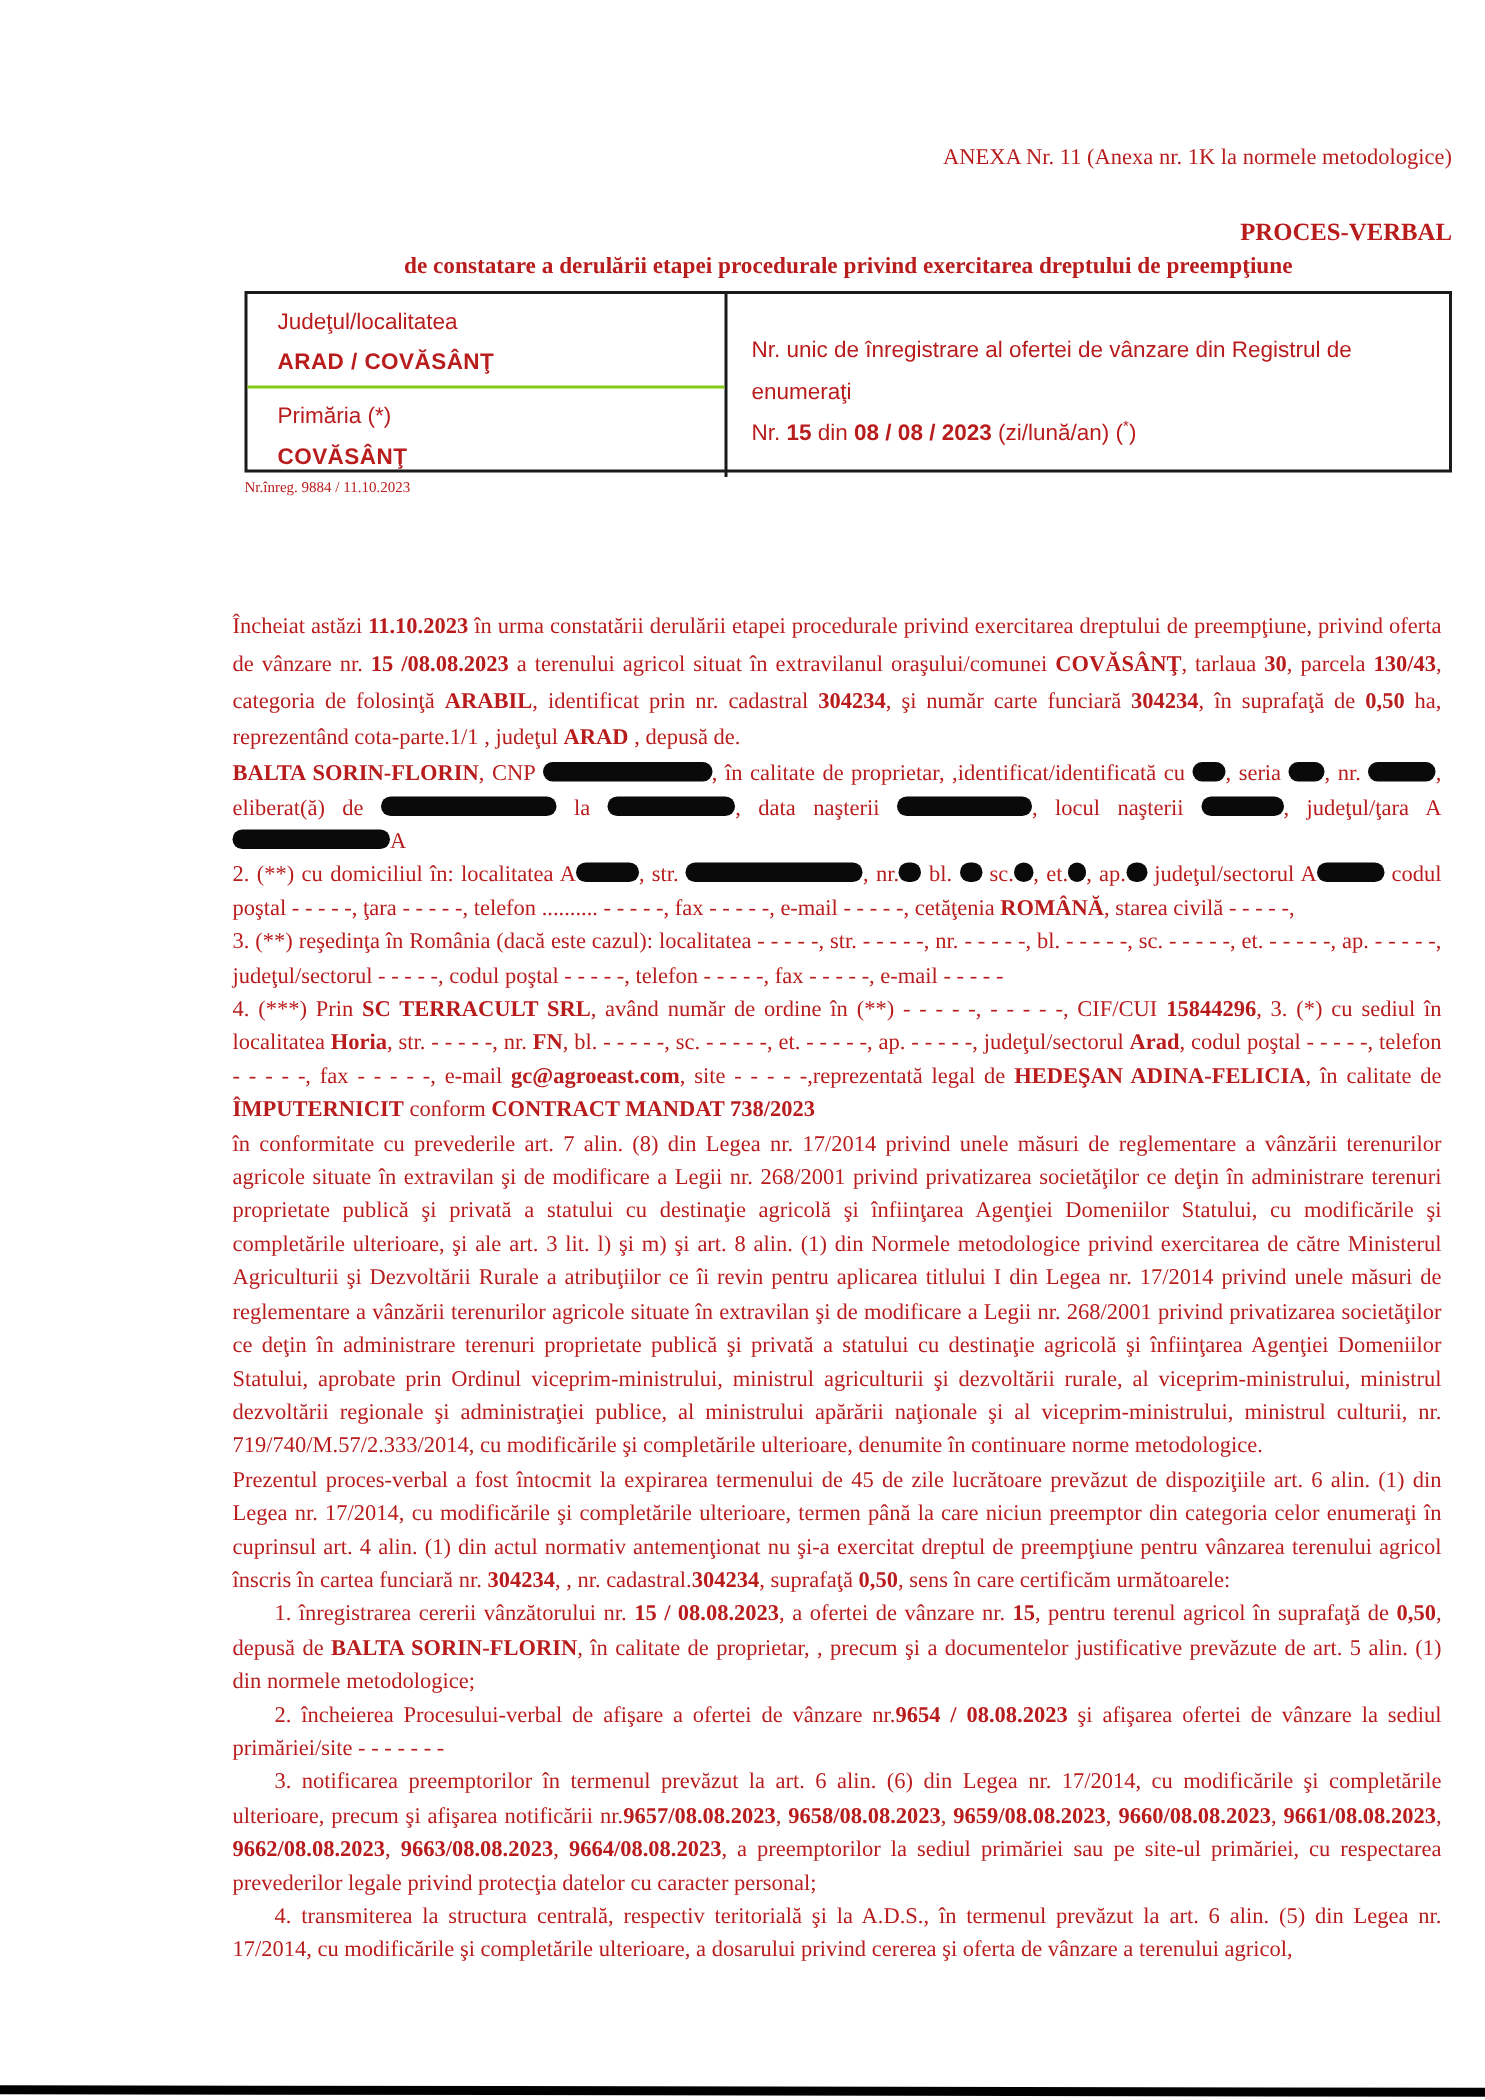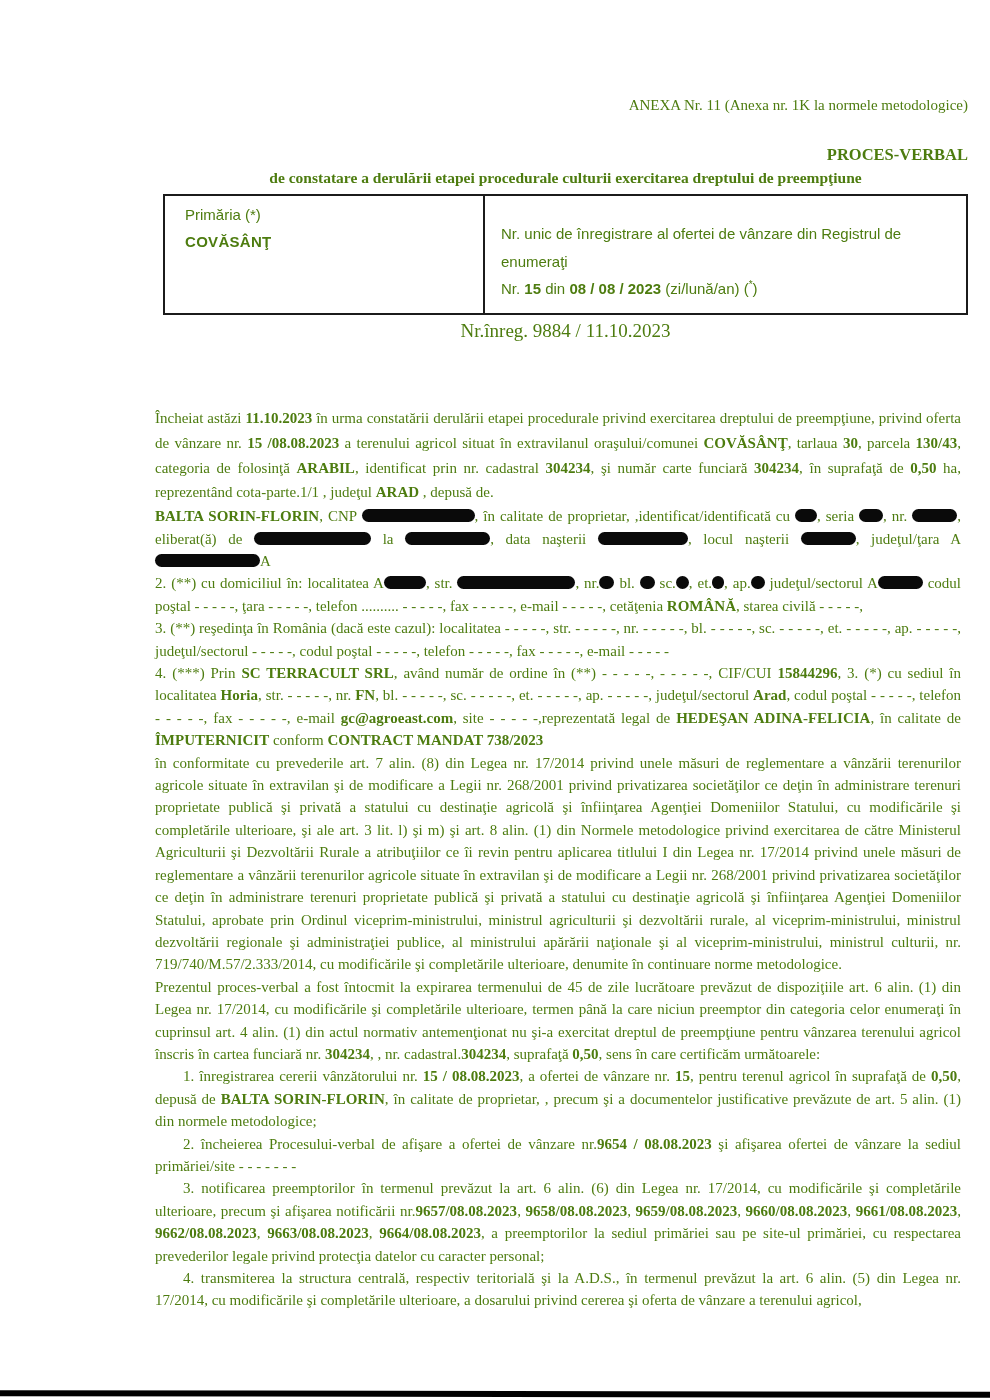--- a/index.html
+++ b/index.html
@@ -1,58 +1,62 @@
 <!DOCTYPE html>
 <html><head>
 <meta charset="utf-8">
 <style>
   html,body{margin:0;padding:0;background:#888;}
   .page{position:relative;width:990px;height:1400px;background:#fff;
-        font-family:"Liberation Serif",serif;color:#4d7c0f;overflow:hidden;margin:0 auto;}
+        font-family:"Liberation Serif",serif;color:#b91c1c;overflow:hidden;margin:0 auto;}
   .anexa{position:absolute;top:97px;left:163px;right:22px;text-align:right;
          font-size:15px;white-space:nowrap;}
   .title{position:absolute;top:145px;left:163px;right:22px;text-align:right;
          font-weight:bold;font-size:16.5px;}
   .subtitle{position:absolute;top:169px;left:163px;right:22px;text-align:center;
          font-weight:bold;font-size:15.5px;}
   .htable{position:absolute;top:194px;left:163px;width:805px;height:121px;
           border:2px solid #1b1b1b;display:grid;grid-template-columns:320px 1fr;
           font-family:"Liberation Sans",sans-serif;font-size:15px;box-sizing:border-box;}
   .left-col{border-right:2px solid #1b1b1b;display:grid;grid-template-rows:1fr 1fr;}
   .lrow{padding:5px 10px 0 20px;}
   .lrow + .lrow{border-top:2px solid #84cc16;}
   .lrow .lab{display:block;line-height:27px;}
   .lrow .val{display:block;font-weight:bold;line-height:27px;letter-spacing:0.3px;}
   .rcell{padding:24px 40px 0 16px;line-height:27.5px;}
   .rcell .line2{margin-top:0;}
-  .reg{position:absolute;top:320px;left:163px;right:22px;text-align:center;font-size:19px;}
+  .reg{position:absolute;top:320px;left:163px;right:22px;text-align:left;font-size:10px;}
   .docbody{position:absolute;top:359px;left:155px;width:806px;text-align:justify;
            font-size:15px;line-height:22.4px;margin-top:47px;}
   .docbody p:first-child{line-height:24.8px;}
   .para{margin:0;}
   .para.ind{text-indent:28px;}
   .b{font-weight:bold;}
   .redact{display:inline-block;height:13px;border-radius:6.5px;background:#0a0a0a;
           vertical-align:-1px;}
   .sup{vertical-align:super;font-size:10px;line-height:0;}
   .scanbar{position:absolute;left:0;bottom:3px;width:100%;height:6px;background:#000;
            transform:rotate(0.1deg);}
 </style>
 </head>
 <body>
 
 <div class="page">
 
   <div class="anexa">ANEXA Nr. 11 (Anexa nr. 1K la normele metodologice)</div>
 
   <div class="title">PROCES-VERBAL</div>
-  <div class="subtitle">de constatare a derulării etapei procedurale culturii exercitarea dreptului de preempţiune</div>
+  <div class="subtitle">de constatare a derulării etapei procedurale privind exercitarea dreptului de preempţiune</div>
 
   <div class="htable">
     <div class="left-col">
+      <div class="lrow">
+        <span class="lab">Judeţul/localitatea</span>
+        <span class="val">ARAD / COVĂSÂNŢ</span>
+      </div>
       <div class="lrow">
         <span class="lab">Primăria (*)</span>
         <span class="val">COVĂSÂNŢ</span>
       </div>
     </div>
     <div class="rcell">
       <div class="line1">Nr. unic de înregistrare al ofertei de vânzare din Registrul de enumeraţi</div>
       <div class="line2"><span>Nr. </span><span class="b">15</span><span> din </span><span class="b">08 / 08 / 2023</span><span> (zi/lună/an) (</span><span class="sup">*</span><span>)</span></div>
     </div>
   </div>

